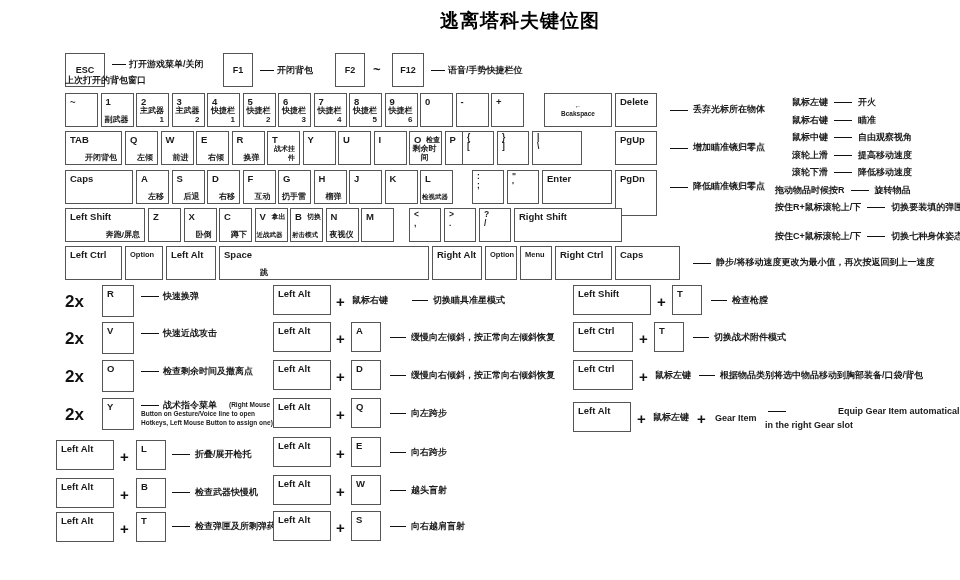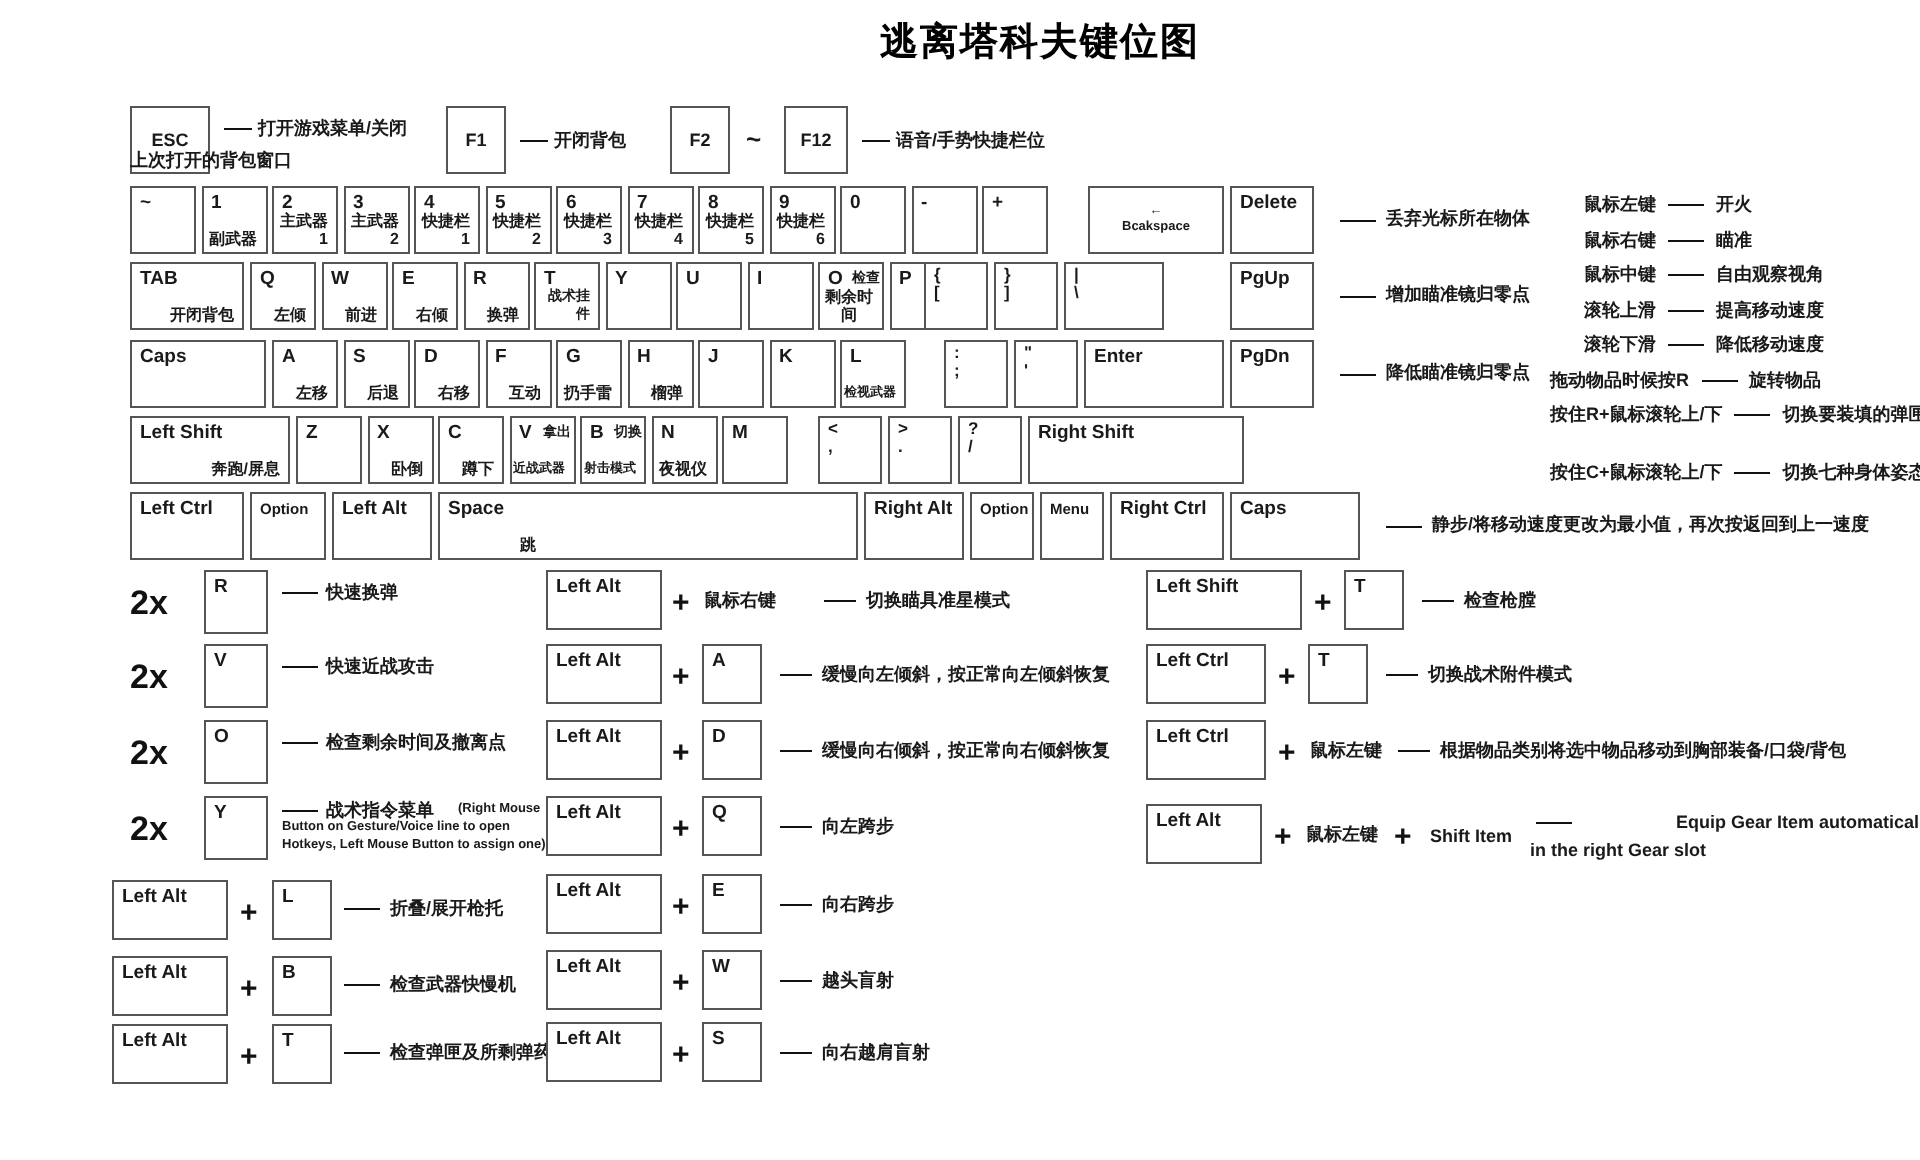--- a/index.html
+++ b/index.html
@@ -263,21 +263,21 @@
     <span class="kstack">:</span>
     <span class="kstack2">;</span>
   </div>
   <div class="key" style="left:467px;top:170px;width:32px;height:34px;">
     <span class="kstack">"</span>
     <span class="kstack2">'</span>
   </div>
   <div class="key" style="left:502px;top:170px;width:70px;height:34px;">
     <span class="kmain">Enter</span>
   </div>
-  <div class="key" style="left:575px;top:170px;width:42px;height:34px;text-align:center;">
+  <div class="key" style="left:575px;top:170px;width:42px;height:46px;text-align:center;">
     <span class="kmain">PgDn</span>
   </div>
   <div class="dash" style="left:630px;top:187px;width:18px;"></div>
   <div class="ann" style="left:653px;top:180px;">降低瞄准镜归零点</div>
 
   <div class="key" style="left:25px;top:208px;width:80px;height:34px;">
     <span class="kmain">Left Shift</span>
     <span class="ksub">奔跑/屏息</span>
   </div>
   <div id="zxcvrow">
@@ -520,19 +520,19 @@
       <div class="ann" style="left: 680px; top: 369px;">根据物品类别将选中物品移动到胸部装备/口袋/背包</div>
     </div>
 
   <div id="gearcombo">
       <div class="key" style="left: 533px; top: 402px; width: 58px; height: 30px;">
         <span class="kmain">Left Alt</span>
       </div>
       <div class="plus" style="left: 597px; top: 411px;">+</div>
       <div class="ann" style="left: 613px; top: 411px;">鼠标左键</div>
       <div class="plus" style="left: 657px; top: 411px;">+</div>
-      <div class="ann enbold" style="left: 675px; top: 412px;">Shift Item</div>
+      <div class="ann enbold" style="left: 675px; top: 412px;">Gear Item</div>
       <div class="dash" style="left: 728px; top: 411px; width: 18px;"></div>
       <div class="ann enbold" style="left: 751px; top: 405px; padding-left: 47px;">Equip Gear Item automatically</div>
       <div class="ann enbold" style="left: 725px; top: 419px;">in the right Gear slot</div>
     </div>
 
 </div>
 
 </body></html>

